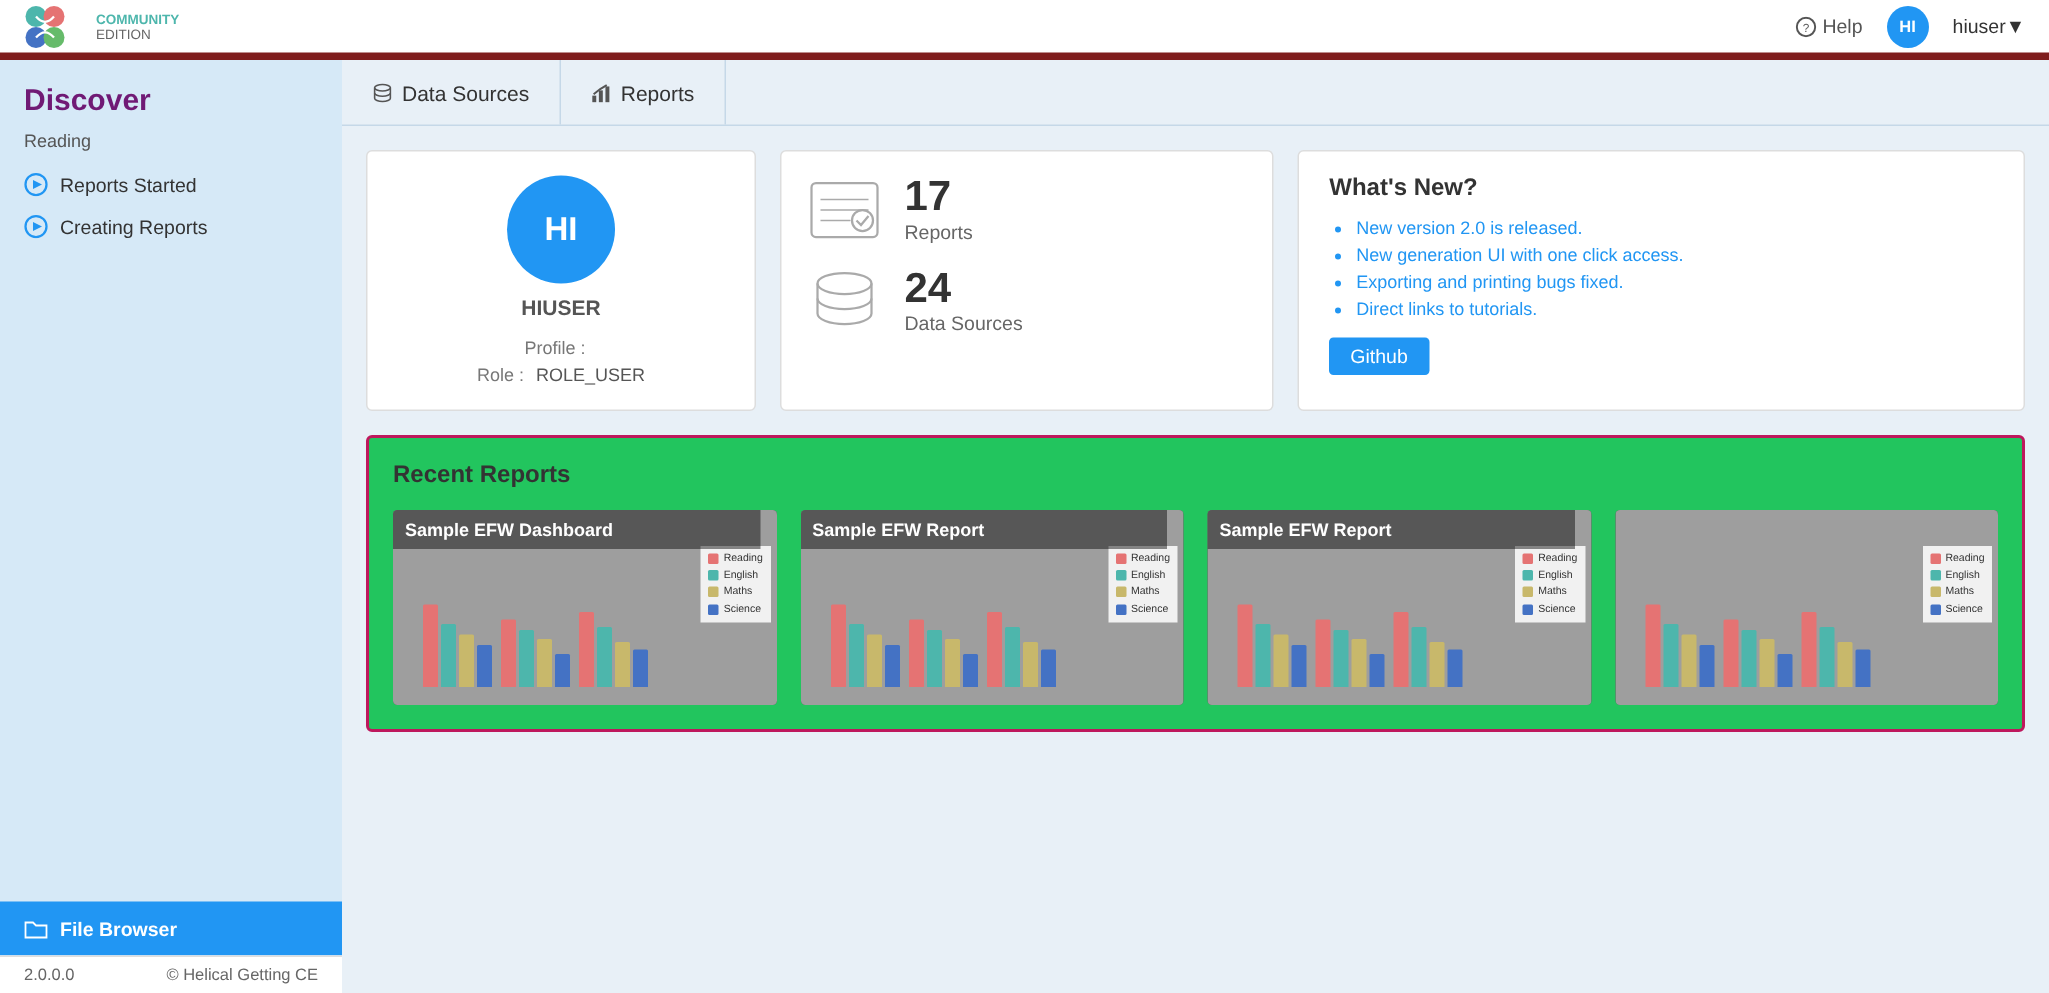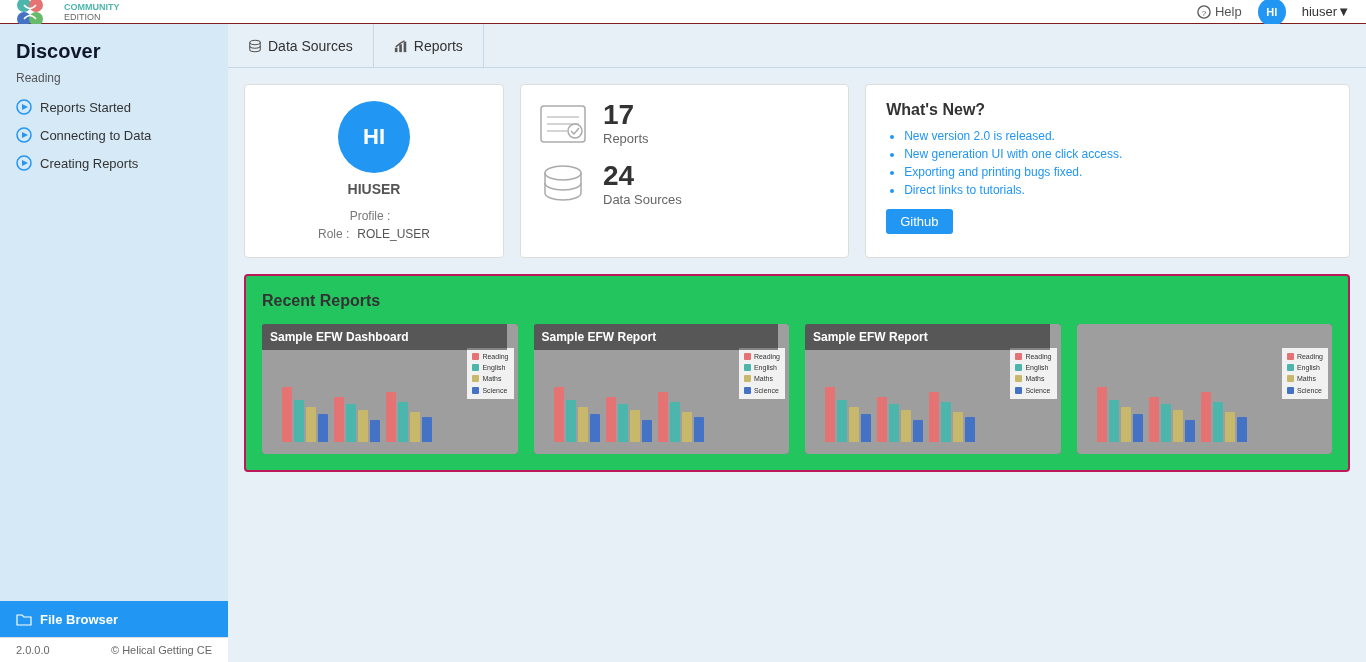--- a/index.html
+++ b/index.html
@@ -5,22 +5,22 @@
     * { box-sizing: border-box; margin: 0; padding: 0; }
     body { font-family: Arial, sans-serif; font-size: 13px; background: #f0f4f8; color: #333; height: 662px; overflow: hidden; display: flex; flex-direction: column; }
 
     
     .top-header {
       background: #fff;
       display: flex;
       align-items: center;
       justify-content: space-between;
       padding: 0 16px;
-      height: 24px;
-      border-bottom: 1px solid #7f1d1d;
+      height: 40px;
+      border-bottom: 5px solid #7f1d1d;
       flex-shrink: 0;
     }
     .logo-area {
       display: flex;
       align-items: center;
       gap: 8px;
     }
     .logo-dna {
       width: 40px;
       height: 30px;
@@ -72,21 +72,21 @@
       flex-shrink: 0;
       overflow: hidden;
     }
     .sidebar-content {
       flex: 1;
       padding: 16px 0;
     }
     .sidebar-title {
       font-size: 20px;
       font-weight: bold;
-      color: #0f172a;
+      color: #701a75;
       padding: 0 16px 4px;
     }
     .sidebar-section-label {
       font-size: 12px;
       color: #555;
       padding: 4px 16px 8px;
     }
     .sidebar-item {
       display: flex;
       align-items: center;
@@ -389,27 +389,20 @@
           <circle cx="8" cy="8" r="7" stroke="#2196f3" stroke-width="1.5" fill="none"></circle>
           <polygon points="6,5 12,8 6,11" fill="#2196f3"></polygon>
         </svg>
         <span>Reports Started</span>
       </div>
       <div class="sidebar-item">
         <svg class="play-icon" viewBox="0 0 16 16">
           <circle cx="8" cy="8" r="7" stroke="#2196f3" stroke-width="1.5" fill="none"></circle>
           <polygon points="6,5 12,8 6,11" fill="#2196f3"></polygon>
         </svg>
-        <span>Connecting to Data</span>
-      </div>
-      <div class="sidebar-item">
-        <svg class="play-icon" viewBox="0 0 16 16">
-          <circle cx="8" cy="8" r="7" stroke="#2196f3" stroke-width="1.5" fill="none"></circle>
-          <polygon points="6,5 12,8 6,11" fill="#2196f3"></polygon>
-        </svg>
         <span>Creating Reports</span>
       </div>
     </div>
 
     <div class="sidebar-footer">
       <svg width="16" height="16" viewBox="0 0 16 16" fill="none">
         <path d="M1 4h5l2 2h7v8H1z" stroke="#fff" stroke-width="1.2" fill="none"></path>
       </svg>
       <span>File Browser</span>
     </div>

